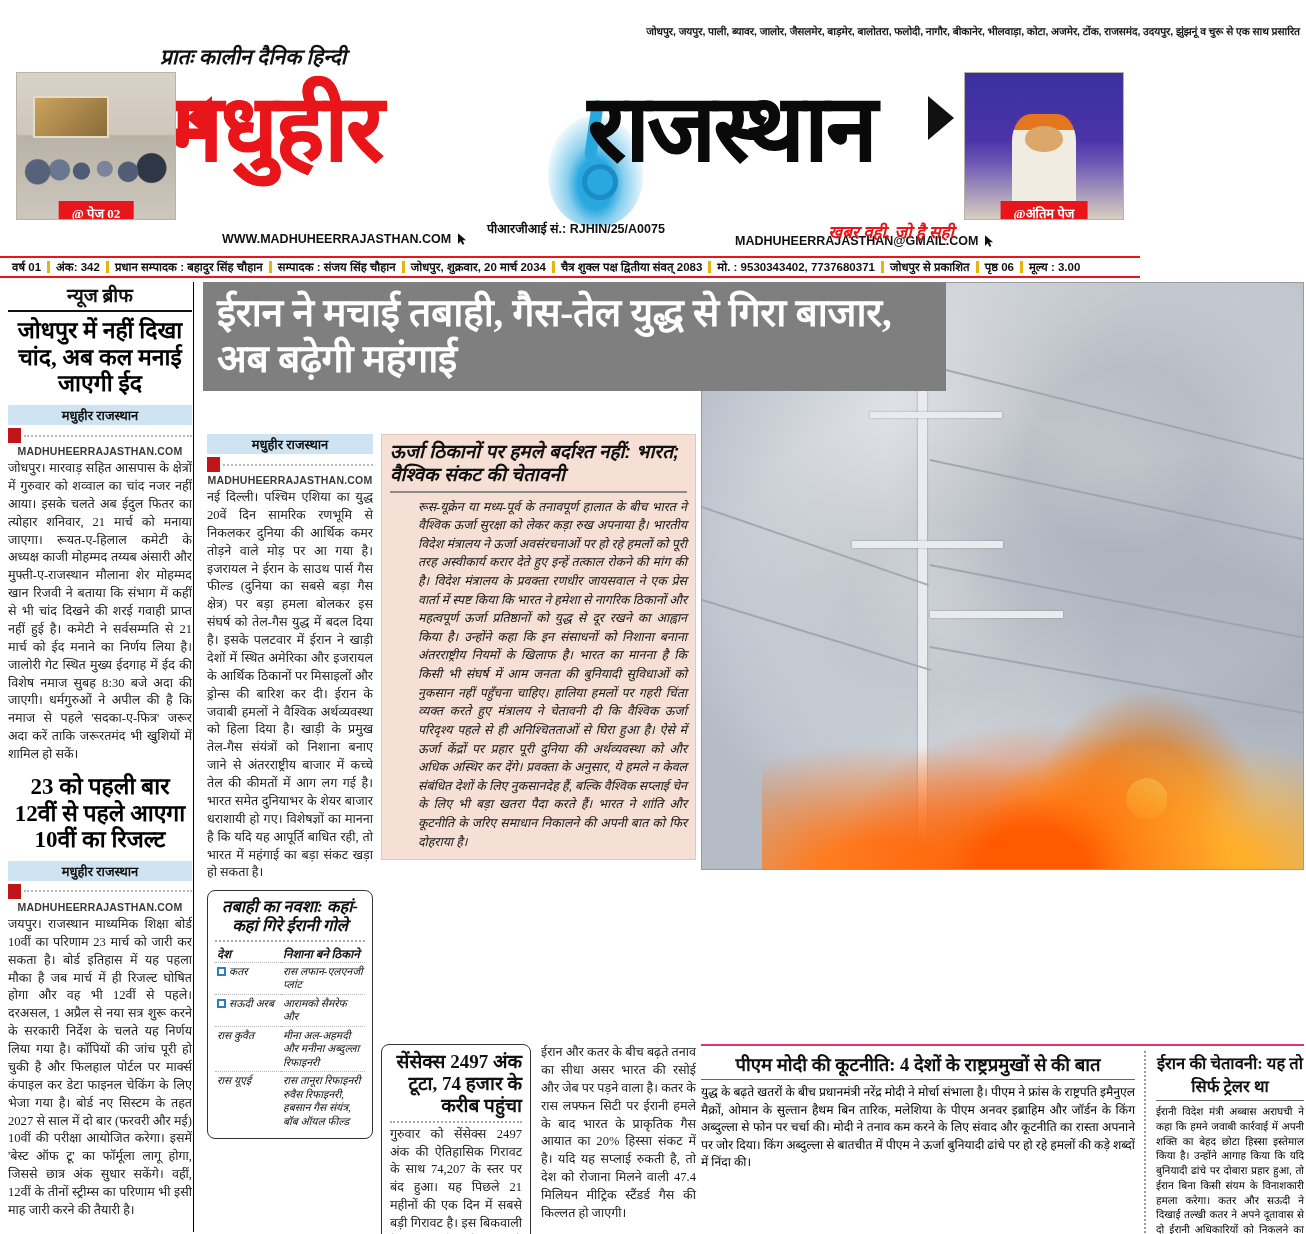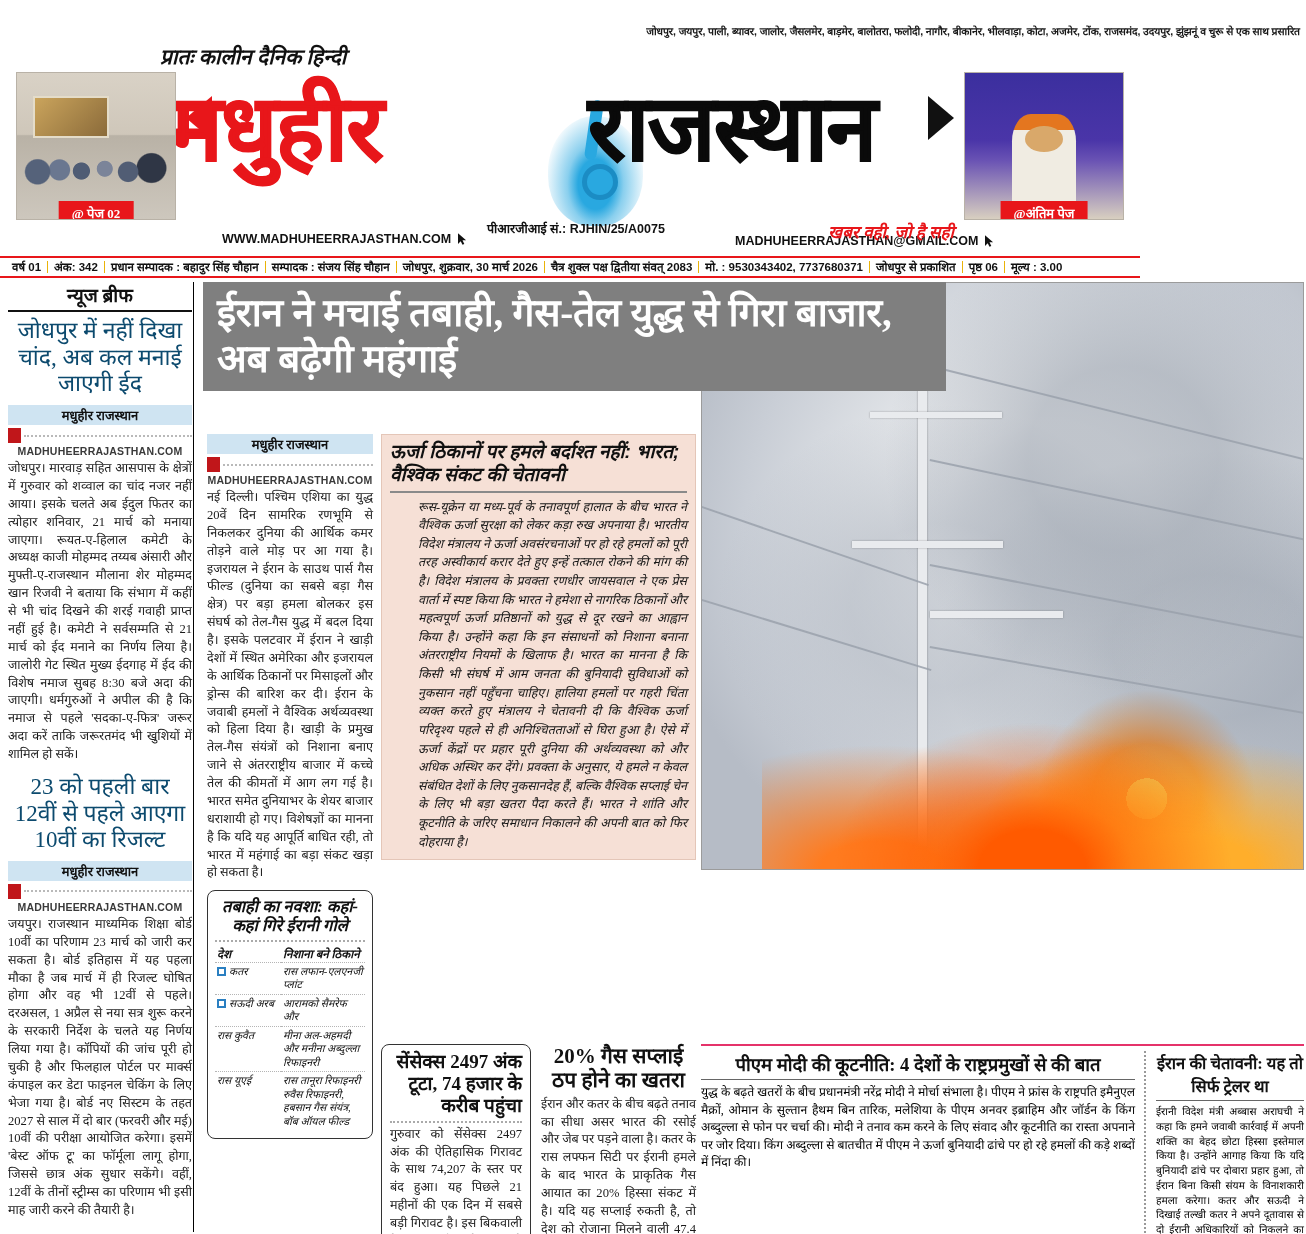--- a/index.html
+++ b/index.html
@@ -106,37 +106,37 @@
     font-style:italic; font-family:"Liberation Serif",serif;
   }
   .cursor-ic { display:inline-block; width:9px; height:12px; margin-left:3px; vertical-align:-2px;}
 
   .info-bar {
     position:absolute; left:0; right:0; top:256px; height:22px;
     border-top:2px solid #e8161a; border-bottom:2px solid #e8161a;
     display:flex; align-items:center; font-size:11.5px; font-weight:700; color:#111;
     padding:0 6px; gap:0;
   }
-  .info-bar span { padding:0 6px; border-right:1px solid #eab308; line-height:12px; white-space:nowrap;}
+  .info-bar span { padding:0 6px; border-right:3px solid #eab308; line-height:12px; white-space:nowrap;}
   .info-bar span:last-child { border-right:none; }
   .info-bar span.nb { border-right:none; }
 
   
   .content { position:absolute; top:282px; left:8px; right:8px; bottom:2px; }
   .col-left { position:absolute; left:0; top:0; width:186px; bottom:0; border-right:1px solid #000; padding-right:1px;}
   .col-main { position:absolute; left:195px; top:0; right:0; bottom:0;}
 
   .kicker {
     font-size:19px; font-weight:800; text-align:center; color:#111;
     font-family:"Liberation Serif",serif; padding-bottom:2px;
     border-bottom:2px solid #111; margin-bottom:5px;
   }
   .brief-head {
-    font-size:23px; font-weight:400; line-height:1.16; text-align:center;
-    color:#0c4a6e; font-family:"Liberation Serif",serif; margin:6px 0 7px;
+    font-size:23px; font-weight:700; line-height:1.16; text-align:center;
+    color:#000000; font-family:"Liberation Serif",serif; margin:6px 0 7px;
   }
   .byline {
     background:#cfe4f2; text-align:center; font-size:13px; font-weight:800;
     color:#111; font-family:"Liberation Serif",serif; padding:1px 0;
   }
   .dotrow { display:flex; align-items:center; margin:3px 0 2px; }
   .dotsq { width:13px; height:15px; background:#c0161a; flex:none;}
   .dotline { flex:1; border-top:2px dotted #b9b9b9; margin-left:3px;}
   .site {
     font-size:10.5px; font-weight:700; letter-spacing:.2px; color:#3a3a3a;
@@ -287,21 +287,21 @@
           </svg>
       </div>
       <div class="mid-item khabar">खबर वही, जो है सही</div>
     </div>
 
     <div class="info-bar">
       <span>वर्ष 01</span>
       <span>अंक: 342</span>
       <span>प्रधान सम्पादक : बहादुर सिंह चौहान</span>
       <span>सम्पादक : संजय सिंह चौहान</span>
-      <span>जोधपुर, शुक्रवार, 30 मार्च 2026</span>
+      <span>जोधपुर, शुक्रवार, 20 मार्च 2034</span>
       <span>चैत्र शुक्ल पक्ष द्वितीया संवत् 2083</span>
       <span>मो. : 9530343402, 7737680371</span>
       <span>जोधपुर से प्रकाशित</span>
       <span>पृष्ठ 06</span>
       <span class="nb">मूल्य : 3.00</span>
     </div>
   </div>
 
   <div class="content">
 
@@ -401,21 +401,20 @@
           </div>
         </div>
 
         <div class="two-up">
           <div class="sensex-box" style="width:150px">
             <div class="box-head">सेंसेक्स 2497 अंक टूटा, 74 हजार के करीब पहुंचा</div>
             <div class="dashed"></div>
             <div class="body-txt">गुरुवार को सेंसेक्स 2497 अंक की ऐतिहासिक गिरावट के साथ 74,207 के स्तर पर बंद हुआ। यह पिछले 21 महीनों की एक दिन में सबसे बड़ी गिरावट है। इस बिकवाली के कारण बीएसई (इरए) में लिस्टेड कंपनियों का मार्केट कैप एक ही दिन में 11.66 लाख करोड़ रुपए घट गया। निवेशकों के लिए यह 'ब्लैक थर्सडे' साबित हुआ।</div>
           </div>
           <div style="flex:1">
-            <div class="gas-head">20% गैस सप्लाई ठप होने का खतरा</div>
             <div class="body-txt">ईरान और कतर के बीच बढ़ते तनाव का सीधा असर भारत की रसोई और जेब पर पड़ने वाला है। कतर के रास लफ्फन सिटी पर ईरानी हमले के बाद भारत के प्राकृतिक गैस आयात का 20% हिस्सा संकट में है। यदि यह सप्लाई रुकती है, तो देश को रोजाना मिलने वाली 47.4 मिलियन मीट्रिक स्टैंडर्ड गैस की किल्लत हो जाएगी।</div>
           </div>
         </div>
 
         <div class="pm-sec">
           <div class="pm-row">
             <div class="pm-a">
               <div class="pm-head">पीएम मोदी की कूटनीति: 4 देशों के राष्ट्रप्रमुखों से की बात</div>
               <div class="pm-txt">युद्ध के बढ़ते खतरों के बीच प्रधानमंत्री नरेंद्र मोदी ने मोर्चा संभाला है। पीएम ने फ्रांस के राष्ट्रपति इमैनुएल मैक्रों, ओमान के सुल्तान हैथम बिन तारिक, मलेशिया के पीएम अनवर इब्राहिम और जॉर्डन के किंग अब्दुल्ला से फोन पर चर्चा की। मोदी ने तनाव कम करने के लिए संवाद और कूटनीति का रास्ता अपनाने पर जोर दिया। किंग अब्दुल्ला से बातचीत में पीएम ने ऊर्जा बुनियादी ढांचे पर हो रहे हमलों की कड़े शब्दों में निंदा की।</div>
             </div>

